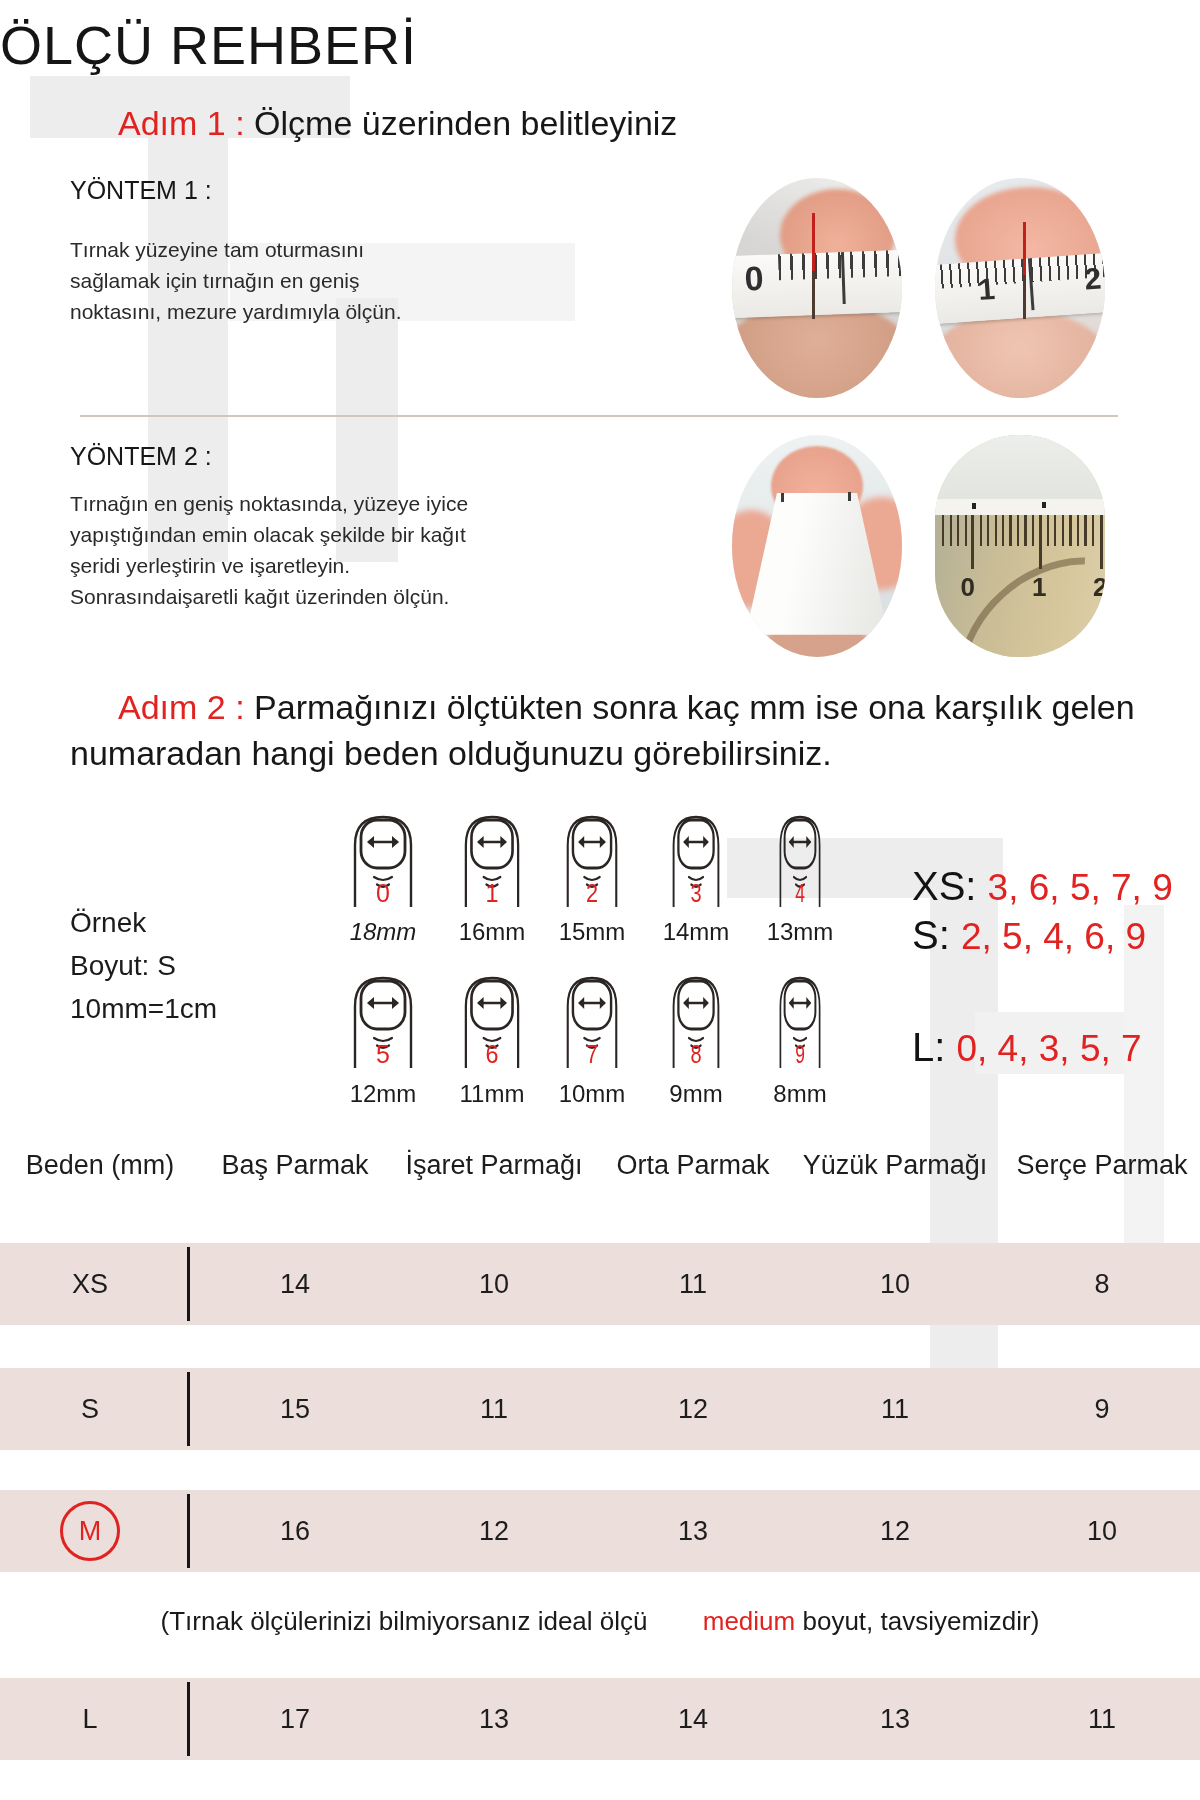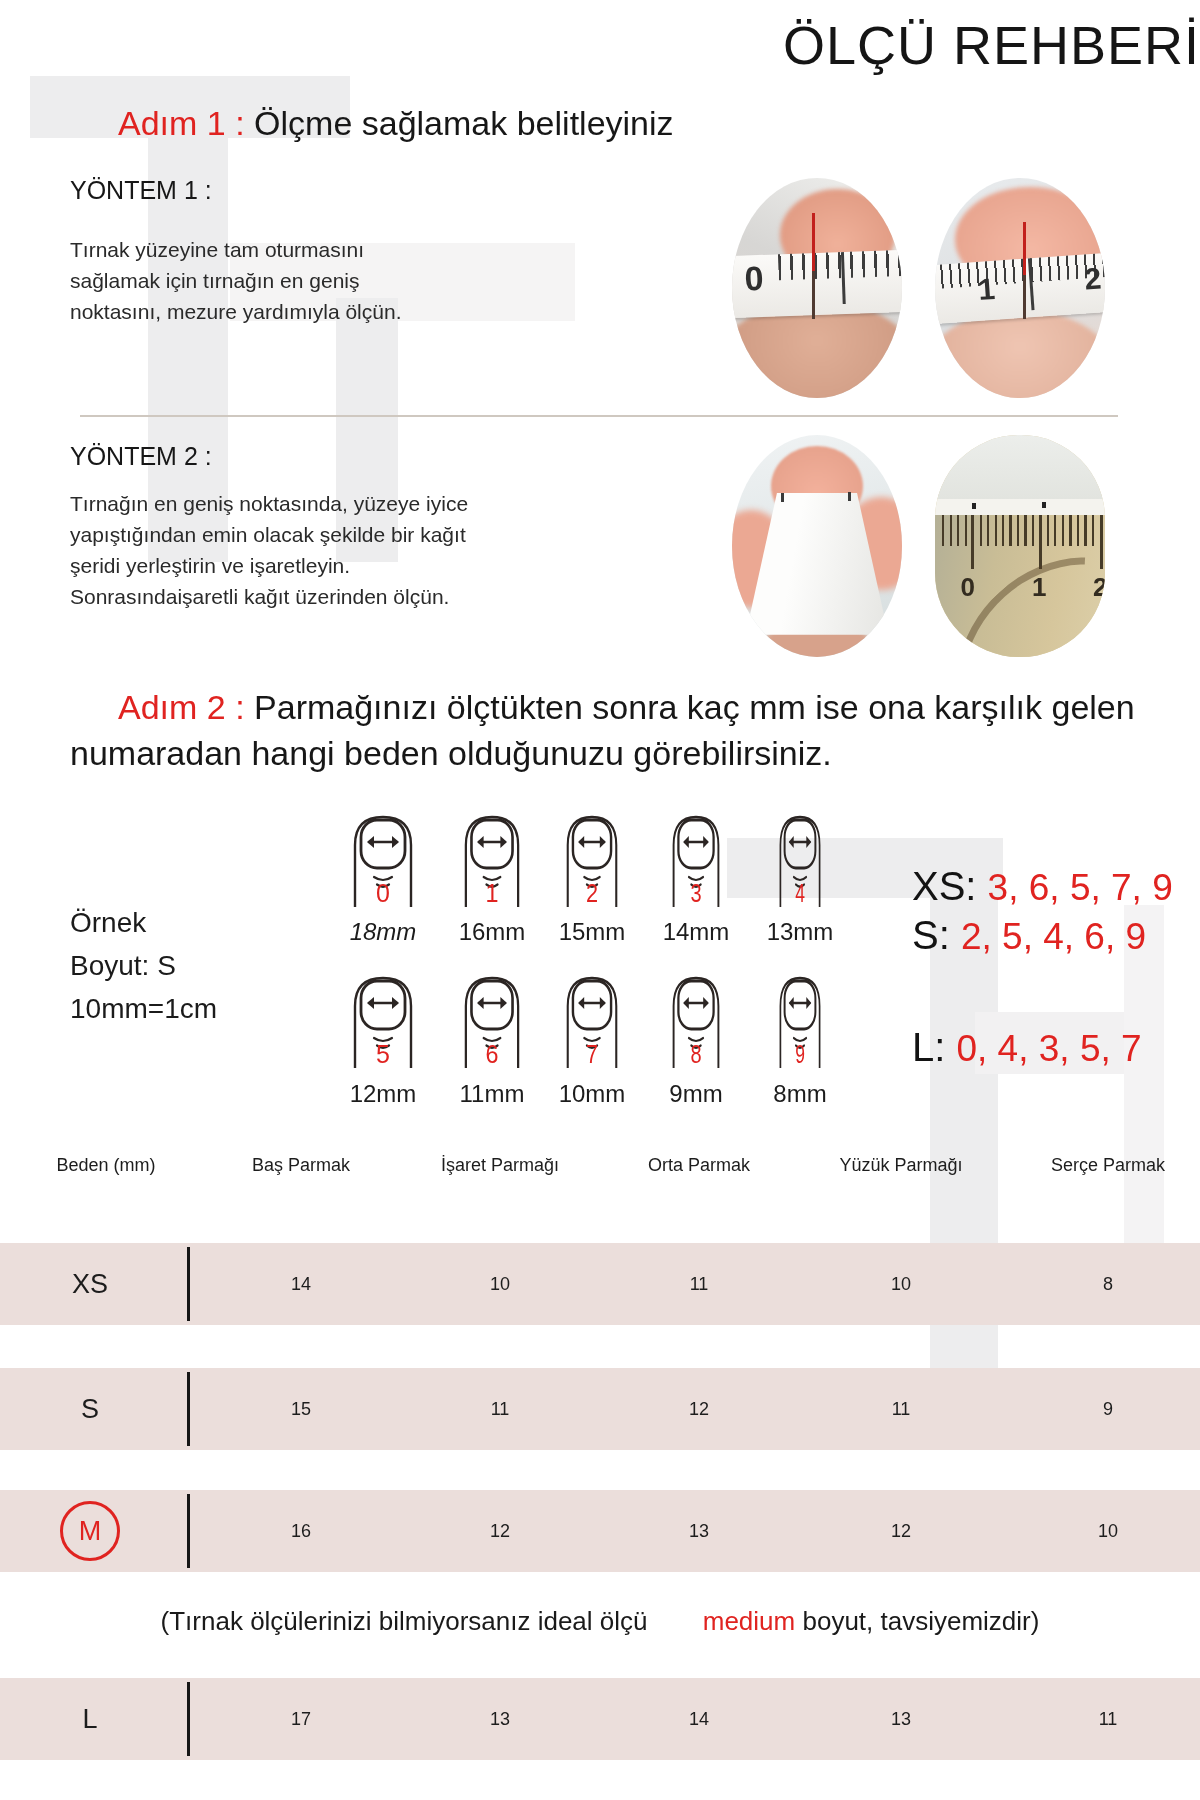--- a/index.html
+++ b/index.html
@@ -14,21 +14,21 @@
   #wm1{left:30px;top:76px;width:320px;height:62px;}
   #wm2{left:148px;top:76px;width:80px;height:486px;}
   #wm3{left:336px;top:298px;width:62px;height:264px;}
   #wm8{left:230px;top:243px;width:345px;height:78px;background:#f5f4f4;}
   #wm4{left:727px;top:838px;width:276px;height:60px;}
   #wm5{left:930px;top:896px;width:68px;height:478px;}
   #wm6{left:975px;top:1012px;width:186px;height:62px;background:#f2f1f2;}
   #wm7{left:1124px;top:905px;width:40px;height:360px;background:#f4f3f4;}
 
   
-  .title{left:0;top:14px;width:100%;text-align:right;font-size:54px;letter-spacing:1px;color:#151515;}
+  .title{left:0;top:14px;width:100%;text-align:left;font-size:54px;letter-spacing:1px;color:#151515;}
   .step-head{left:70px;font-size:34px;color:#171717;}
   #step1-head{top:104px;}
   .method-title{left:70px;font-size:25px;color:#171717;}
   #m1-title{top:176px;}
   #m2-title{top:442px;}
   .para{left:70px;font-size:21px;line-height:31px;color:#2a2a2a;}
   #p1{top:234px;width:345px;}
   #p2{top:488px;width:412px;}
   .divider{left:80px;top:415px;width:1038px;height:2px;background:#cfc8c0;}
   #step2-head{top:684px;left:70px;width:1090px;font-size:34px;line-height:46px;color:#171717;}
@@ -109,21 +109,21 @@
 
   #ornek{left:70px;top:901px;font-size:28px;line-height:43px;color:#1b1b1b;}
 
   .slist{position:absolute;left:912px;font-size:40px;color:#131313;white-space:nowrap;}
   .slist .nums{font-size:37px;color:var(--red);}
   #sl0{top:864px;} #sl1{top:913px;} #sl2{top:969px;} #sl3{top:1025px;}
 
   
   .thead{position:absolute;left:0;top:1146px;width:1200px;height:38px;}
   .cell{position:absolute;top:0;height:100%;width:200px;display:flex;align-items:center;justify-content:center;
-        font-size:18px;color:#1d1d1d;text-align:center;margin-left:6px;}
+        font-size:27px;color:#1d1d1d;text-align:center;}
   .c0{left:0;} .c1{left:195px;} .c2{left:394px;} .c3{left:593px;} .c4{left:795px;} .c5{left:1002px;}
   .band{position:absolute;left:0;width:1200px;height:82px;background:var(--band);}
   #row-xs{top:1243px;} #row-s{top:1368px;} #row-m{top:1490px;} #row-l{top:1678px;}
   .band .size{position:absolute;left:20px;top:0;width:140px;height:100%;display:flex;align-items:center;justify-content:center;
               font-size:27px;color:#1c1c1c;}
   .band .vline{position:absolute;left:187px;top:4px;bottom:4px;width:3px;background:#161616;}
   .m-circle{width:54px;height:54px;border:3px solid var(--red);border-radius:50%;display:flex;align-items:center;
             justify-content:center;color:var(--red);font-size:27px;}
   .note{left:0;top:1606px;width:100%;text-align:center;font-size:26px;color:#1a1a1a;}
 </style>
@@ -152,21 +152,21 @@
         <path d="M21,62 Q30,68 39,62" stroke-width="2.2"></path>
         <path d="M24,69.5 Q30,74 36,69.5" stroke-width="2.2"></path>
       </g>
     </defs>
   </svg>
 
   <div class="abs title">ÖLÇÜ REHBERİ</div>
 
   <div class="abs step-head" id="step1-head">
     <span class="red">Adım 1 :</span>
-    <span>Ölçme sağlamak belitleyiniz</span>
+    <span>Ölçme üzerinden belitleyiniz</span>
   </div>
   <div class="abs method-title" id="m1-title">YÖNTEM 1 :</div>
   <div class="abs para" id="p1">Tırnak yüzeyine tam oturmasını sağlamak için tırnağın en geniş noktasını, mezure yardımıyla ölçün.</div>
 
   <div class="photo" id="ph1">
     <div class="layer bg"></div>
     <div class="layer skin tip"></div>
     <div class="layer skin base"></div>
     <div class="tape">
       <div class="ticks"></div>

